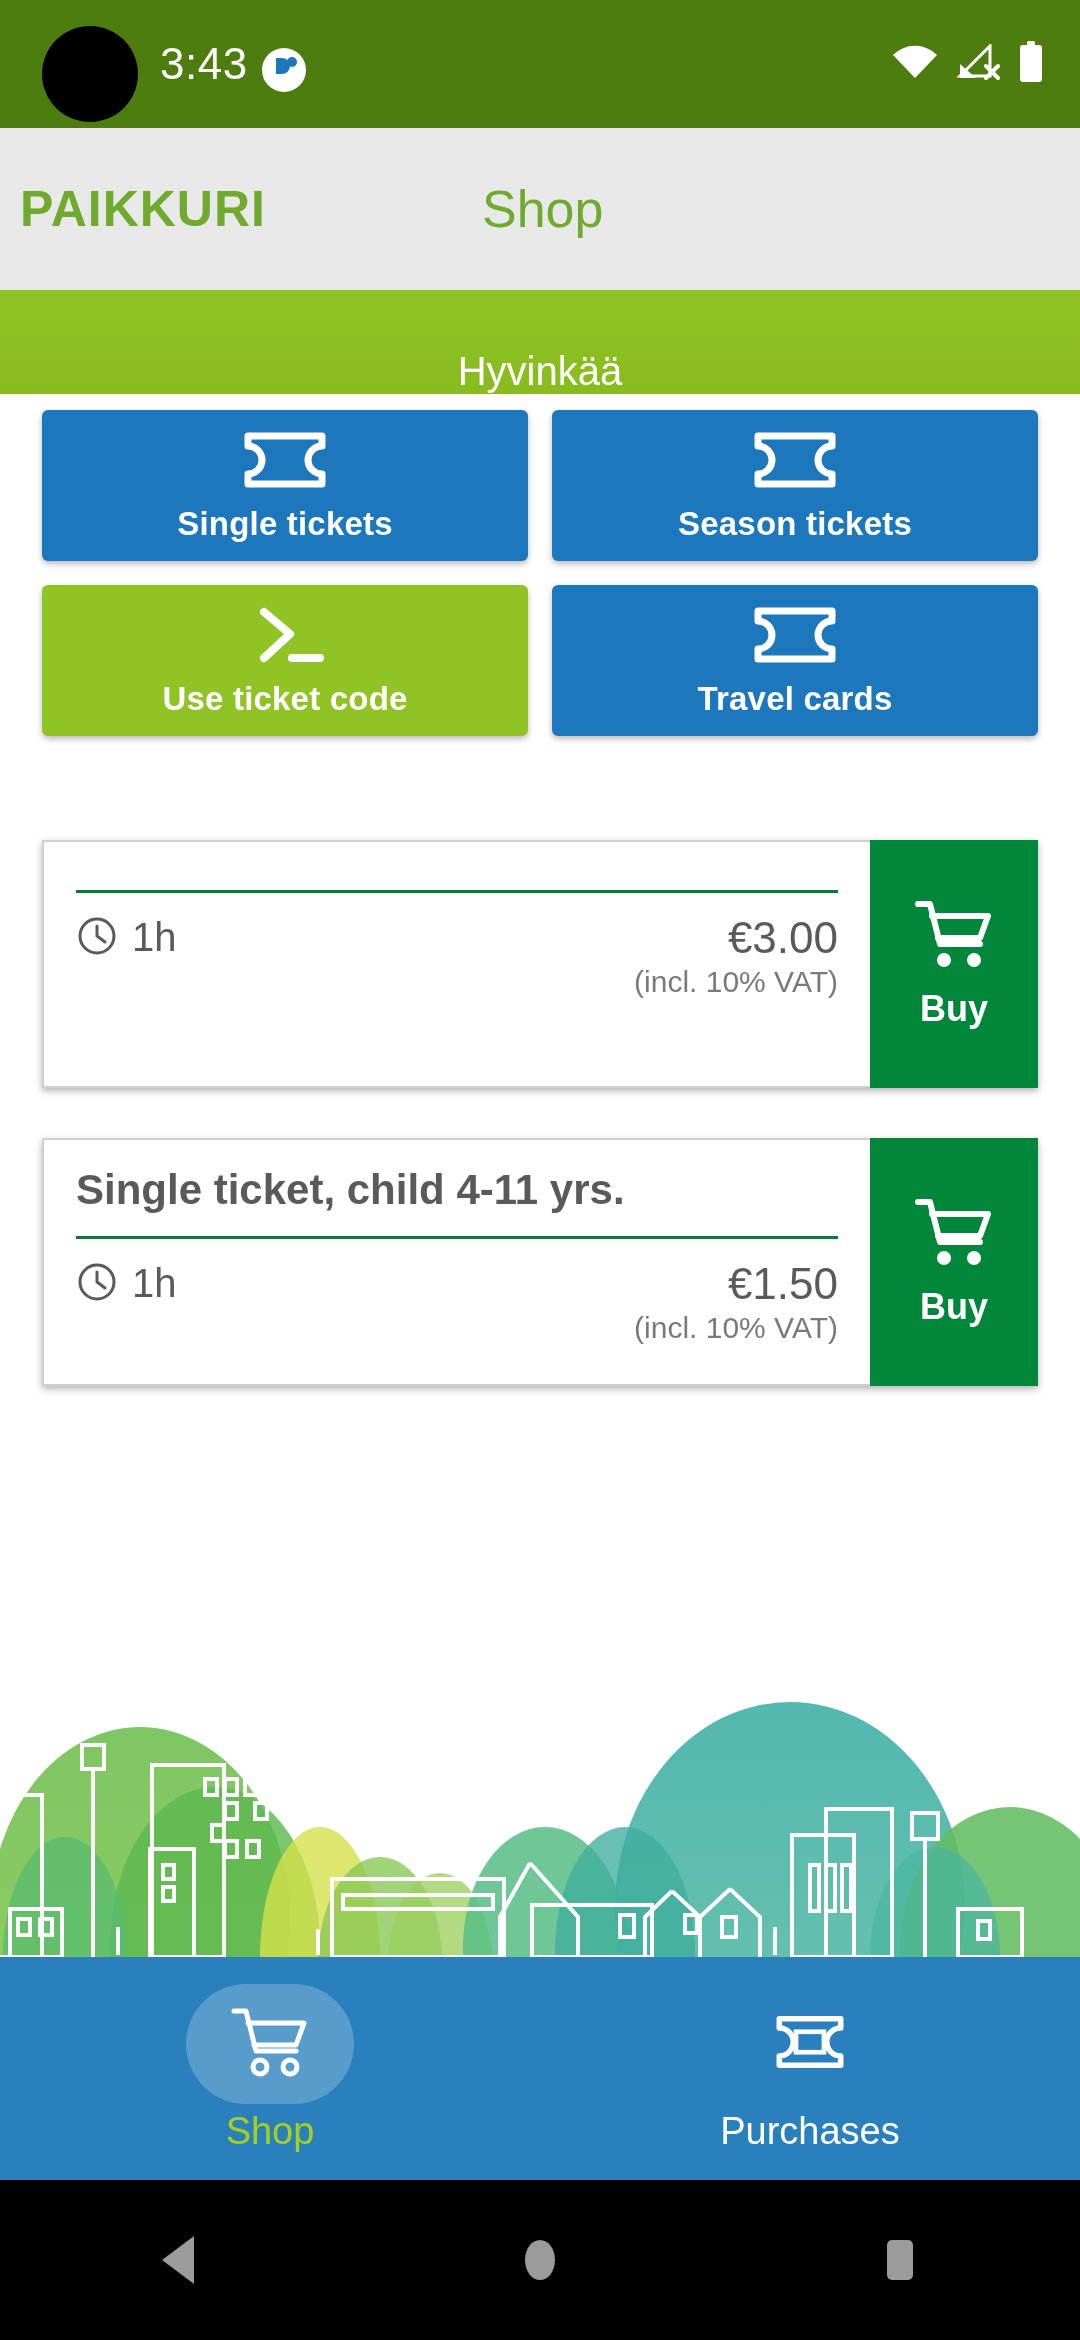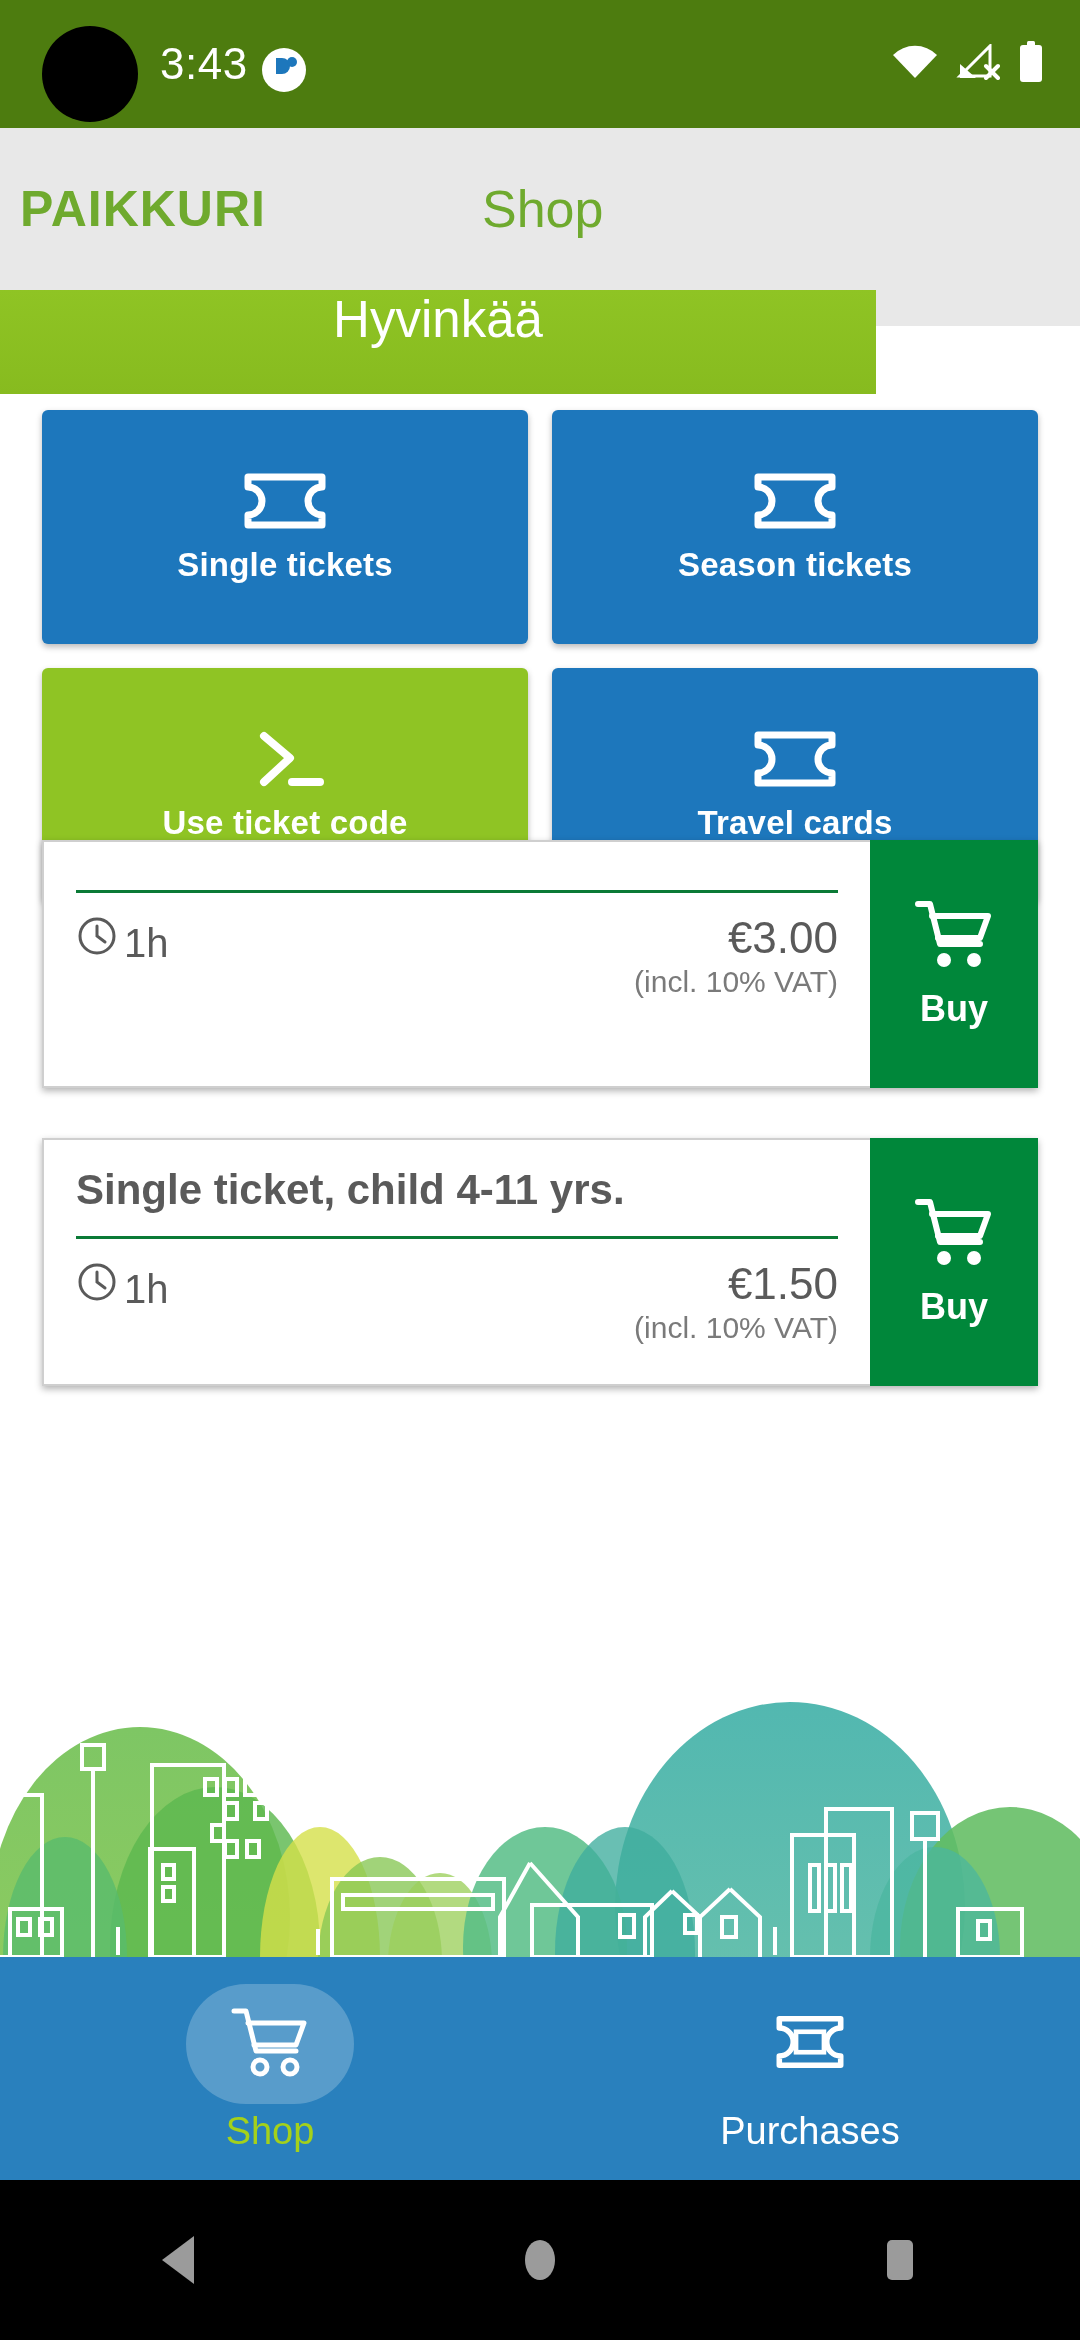--- a/index.html
+++ b/index.html
@@ -43,33 +43,33 @@
     font-size:50px; font-weight:bold; color:#6faa2e; letter-spacing:1px;
     font-family:"Liberation Sans", sans-serif;
   }
   .screen-title {
     position:absolute; left:482px; top:0; height:162px; display:flex; align-items:center;
     font-size:52px; color:#6faa2e;
   }
 
   
   .locationbar {
-    position:absolute; top:290px; left:0; width:876px; height:104px;
+    position:absolute; top:290px; left:0; width:1080px; height:104px;
     background:linear-gradient(#8fc424,#87bb1f);
-    display:flex; align-items:flex-start; justify-content:center;
-    color:#fff; font-size:51px;
+    display:flex; align-items:flex-end; justify-content:center;
+    color:#fff; font-size:40px;
   }
 
   
   .tilegrid {
     position:absolute; top:410px; left:42px; width:996px;
     display:flex; flex-wrap:wrap; gap:24px 24px;
   }
   .tile {
-    width:486px; height:234px; border-radius:6px;
+    width:486px; height:151px; border-radius:6px;
     display:flex; flex-direction:column; align-items:center; justify-content:center;
     gap:14px; color:#fff;
     box-shadow:0 3px 6px rgba(0,0,0,.28);
   }
   .tile.blue { background:#1d77bc; }
   .tile.green { background:#8fc424; }
   .tile-label { font-size:33px; font-weight:bold; letter-spacing:.2px; }
   .tile-icon { height:62px; display:flex; align-items:center; justify-content:center; }
 
   
@@ -79,21 +79,21 @@
     display:flex; background:#fff;
     box-shadow:0 3px 7px rgba(0,0,0,.3);
   }
   .card-body {
     flex:1; background:#fff; border:2px solid #cfcfcf; border-right:none;
     padding:26px 32px 0 32px; display:flex; flex-direction:column;
   }
   .card-title { font-size:42px; color:#5a5a5a; font-weight:bold; line-height:1.15; }
   .card-rule { height:3px; background:#0b7a36; margin-top:22px; }
   .card-meta { flex:1; display:flex; align-items:flex-start; padding-top:22px; }
-  .duration { display:flex; align-items:flex-end; gap:6px; color:#5a5a5a; font-size:40px; }
+  .duration { display:flex; align-items:flex-start; gap:14px; color:#5a5a5a; font-size:40px; }
   .price-block { margin-left:auto; text-align:right; }
   .price { font-size:44px; color:#5a5a5a; line-height:1.05; }
   .vat { font-size:30px; color:#7a7a7a; margin-top:4px; }
   .buy-btn {
     width:168px; background:#00873a; color:#fff;
     display:flex; flex-direction:column; align-items:center; justify-content:center;
     gap:12px;
   }
   .buy-label { font-size:36px; font-weight:bold; }
 

